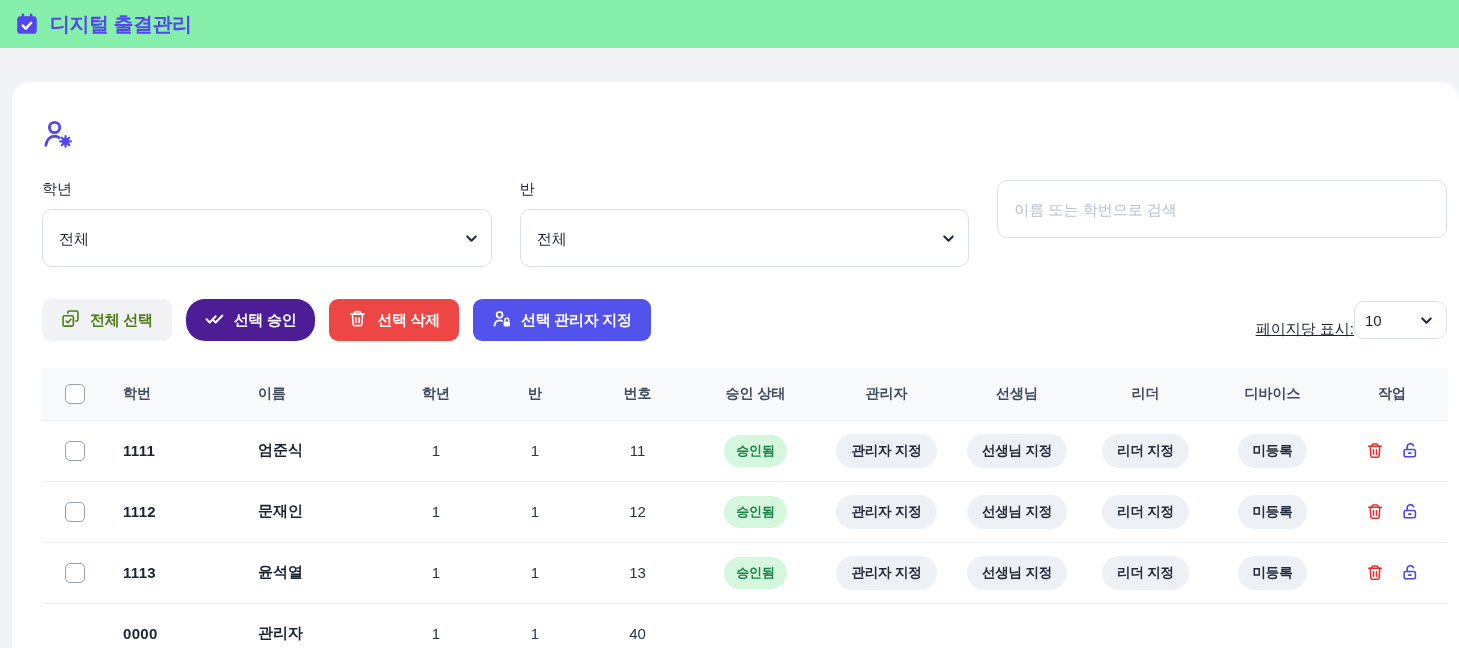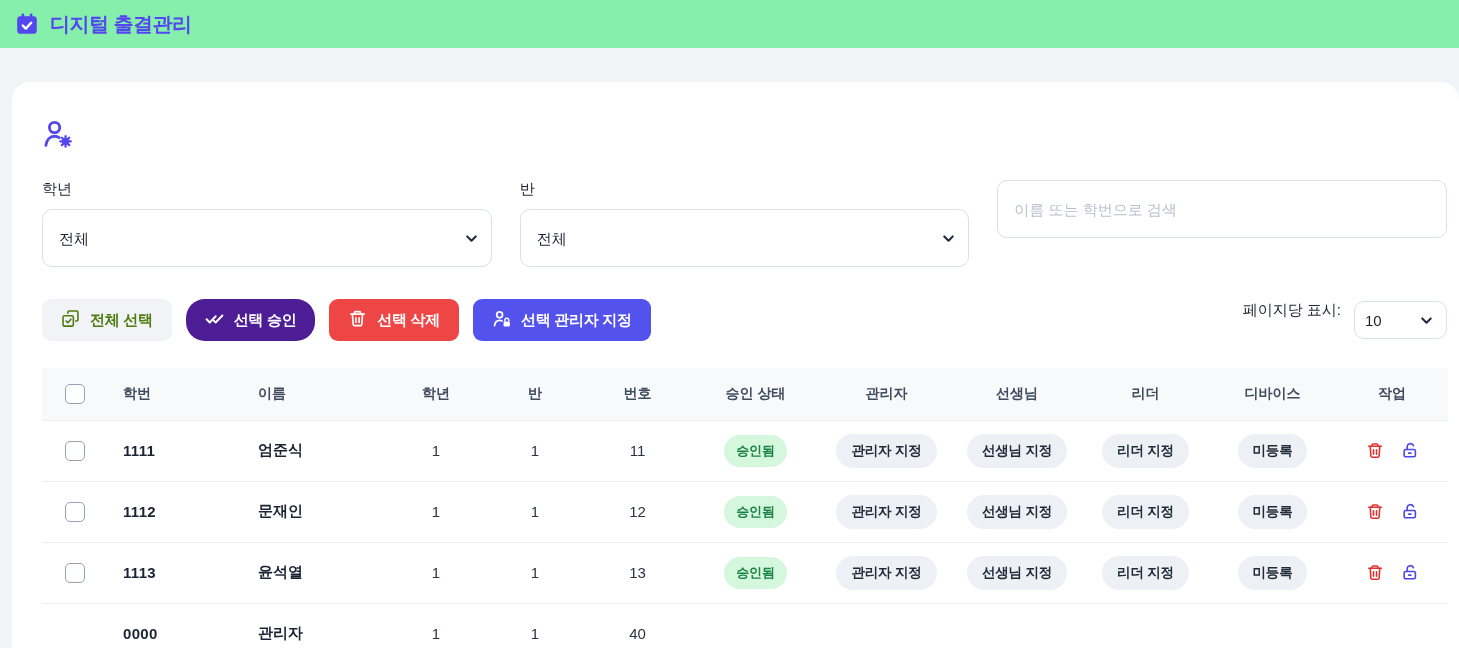--- a/index.html
+++ b/index.html
@@ -47,21 +47,21 @@
   .btn {
     height:42px; border:none; border-radius:9px; padding:0 19px;
     font-size:15px; font-weight:700; display:inline-flex; align-items:center; gap:10px;
     cursor:pointer; font-family:inherit; letter-spacing:-0.3px;
   }
   .btn svg { width:19px; height:19px; flex:0 0 auto; }
   .btn-neutral { background:#f1f3f7; color:#4d7c0f; }
   .btn-green   { background:#4c1d95; color:#fff;border-radius:19px; }
   .btn-red     { background:#ee4545; color:#fff; }
   .btn-indigo  { background:#5352ed; color:#fff; }
-  .per-page { margin-left:auto; display:flex; align-items:flex-start; gap:13px; font-size:15px; color:#1b2230; }
+  .per-page { margin-left:auto; display:flex; align-items:flex-end; font-size:15px; color:#1b2230;text-decoration:underline; }
   .per-page .control-wrap { width:93px; }
   .per-page select { height:38px; padding:0 28px 0 10px; }
 
   
   table { width:1406px; border-collapse:collapse; table-layout:fixed; }
   thead th {
     background:#f7f9fb; height:52px; font-size:14px; font-weight:700; color:#414b5e;
     text-align:center; padding:0 4px;
   }
   thead th.a-left { text-align:left; padding-left:16px; }

